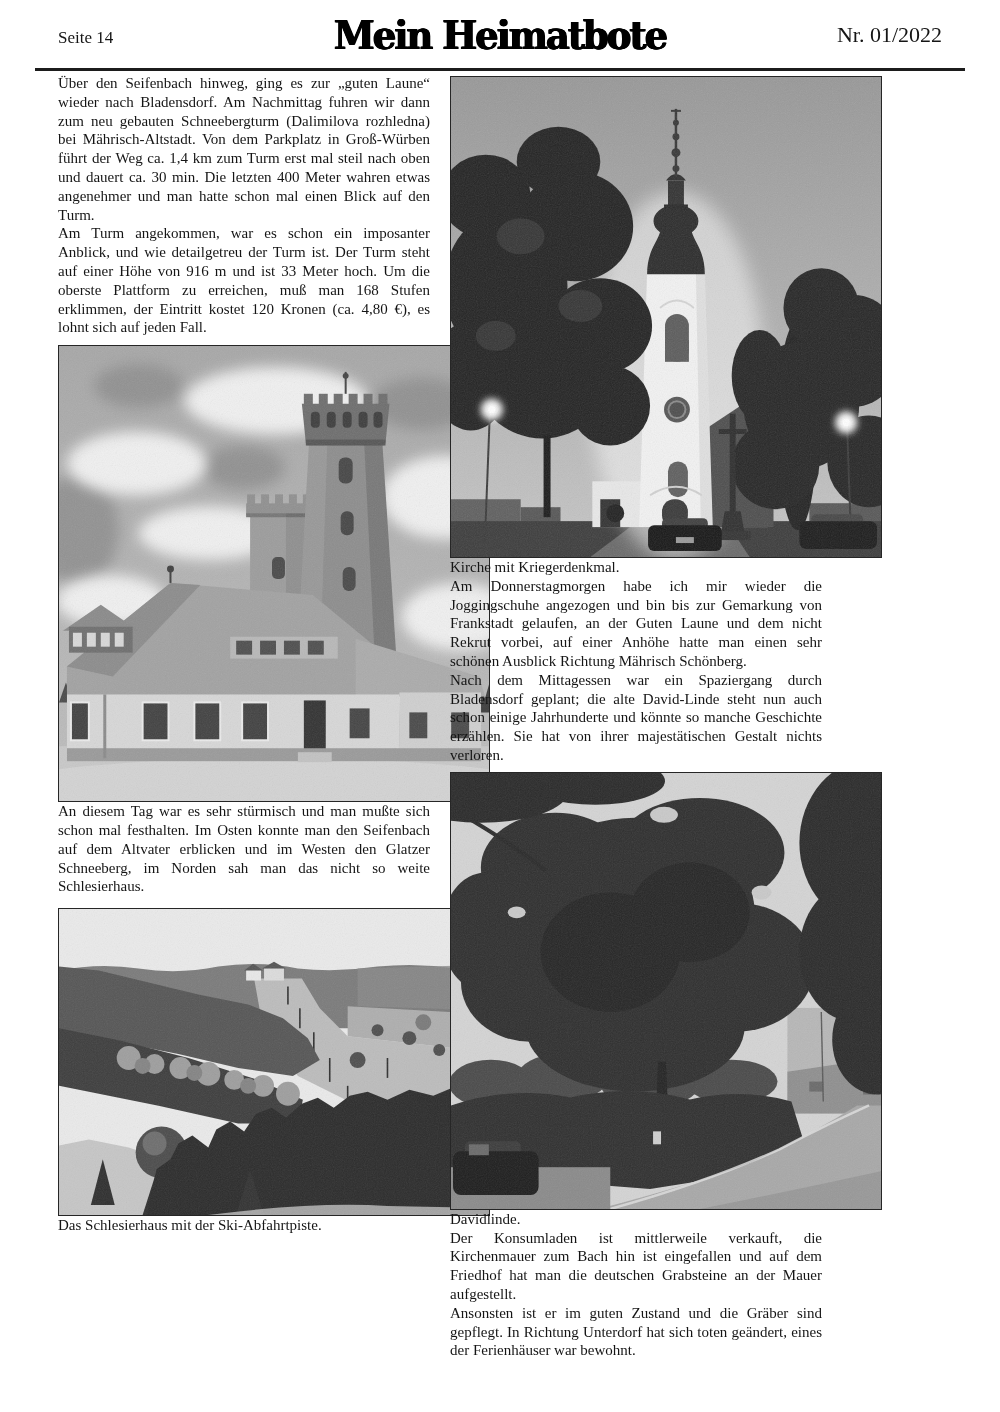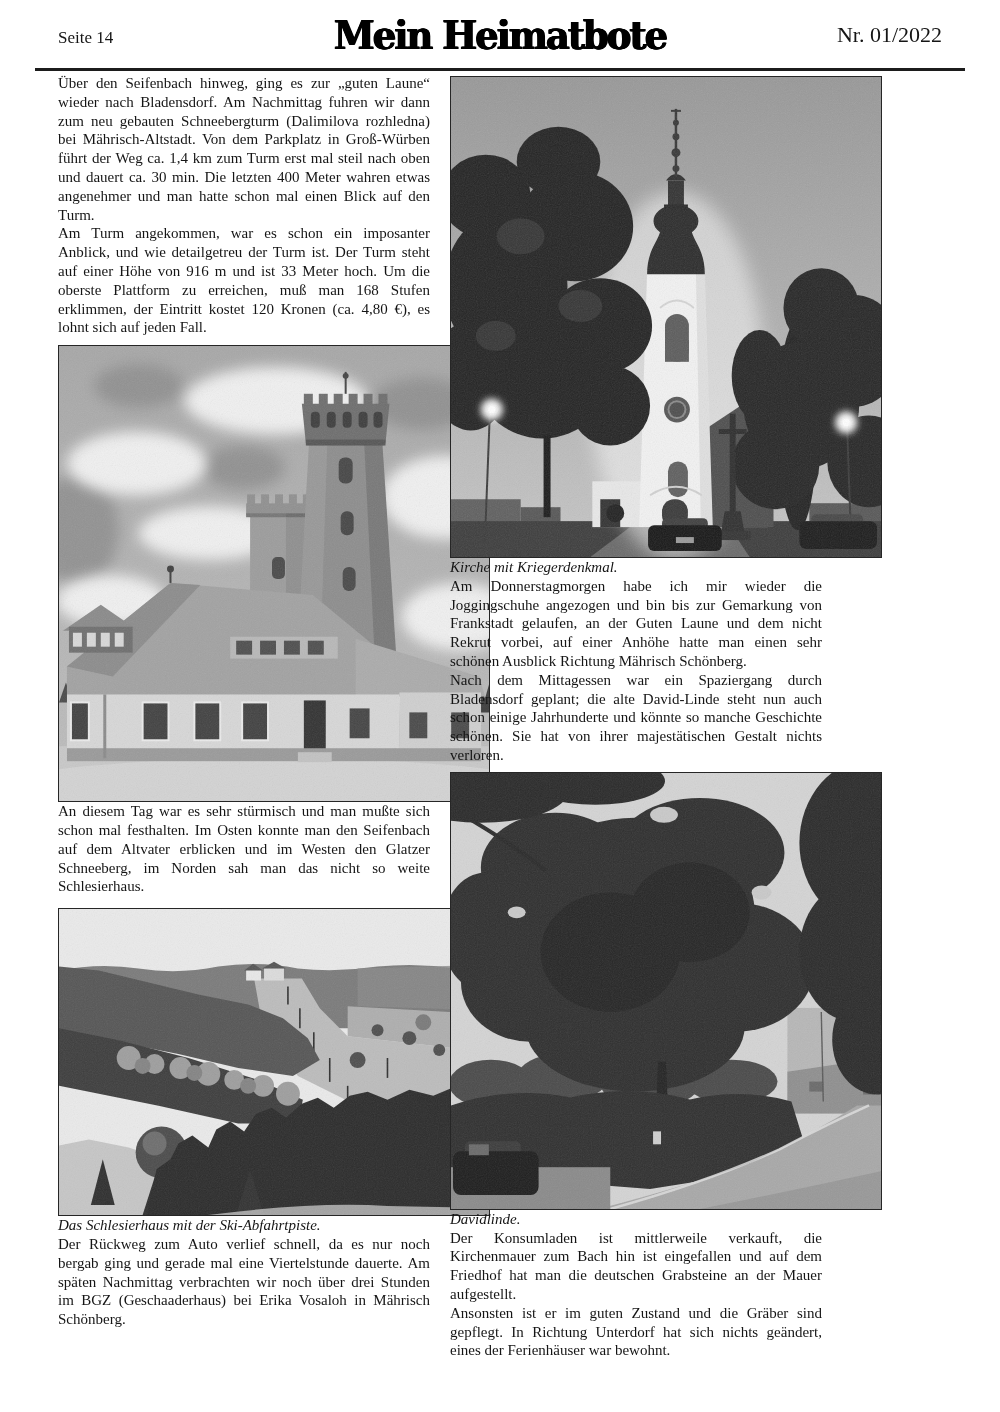--- a/index.html
+++ b/index.html
@@ -21,21 +21,21 @@
     position:absolute;left:0;right:0;bottom:2px;text-align:center;
     font-family:"DejaVu Serif", serif;font-weight:bold;font-size:37px;line-height:1;
     letter-spacing:-2px;color:#000;
     text-shadow:0.7px 0 #000,-0.7px 0 #000,0 0.5px #000;
     transform:scaleY(1.05);
   }
   
   .cols{display:flex;gap:20px;padding:18px 58px 0 58px;}
   .col{width:372px;}
   .col p{margin:0;font-size:15px;line-height:18.8px;text-align:justify;}
-  .caption{margin:0;font-style:italic;font-size:15px;line-height:19px;text-align:left;}
+  .caption{margin:0;font-size:15px;line-height:19px;text-align:left;}
   .photo{
     margin:0;width:432px;box-sizing:border-box;
     border:1.5px solid #262626;background:#bcbcbc;overflow:hidden;
   }
   .photo svg{display:block;width:100%;height:100%;}
   .mt8{margin-top:8px;} .mt12{margin-top:12px;} .mt18{margin-top:18px;}
   .mt9{margin-top:9px;} .mt2{margin-top:2px;} .mt13{margin-top:13px;}
   .mt7{margin-top:7px;} .mt16{margin-top:16px;}
 </style>
 </head>
@@ -232,21 +232,20 @@
           <polygon points="84,308 98,264 112,308" fill="#2f2f2f"></polygon>
           <path d="M88,308 L98,262 L112,252 L120,236 L134,228 L150,240 L158,222 L172,214 L186,224 L198,206 L214,200 L228,210 L244,196 L260,190 L276,200 L292,188 L310,184 L330,192 L352,182 L376,188 L400,178 L418,184 L432,176 L432,308 Z" fill="#2c2c2c"></path>
           <polygon points="178,308 192,262 206,308" fill="#333"></polygon>
           <path d="M150,308 Q260,294 330,299 L432,301 L432,308 Z" fill="#d6d6d6" opacity="0.7"></path>
           <rect width="432" height="308" filter="url(#grS)" opacity="0.13"></rect>
         </svg>
       </figure>
 
       <p class="caption mt8">Das Schlesierhaus mit der Ski-Abfahrtpiste.</p>
 
-      <p class="mt9">Der Rückweg zum Auto verlief schnell, da es nur noch bergab ging und gerade mal eine Viertelstunde dauerte. Am späten Nachmittag verbrachten wir noch über drei Stunden im BGZ (Geschaaderhaus) bei Erika Vosaloh in Mährisch Schönberg.</p>
 
     </section>
 
     <section class="col">
 
       <figure class="photo mt2" style="height:482px">
         <svg viewBox="0 0 432 482" preserveAspectRatio="none" role="img">
           <defs>
             <linearGradient id="skyC" x1="0" y1="0" x2="0" y2="1">
               <stop offset="0" stop-color="#989898"></stop>
@@ -346,21 +345,21 @@
           <rect x="226" y="462" width="18" height="6" fill="#9a9a9a"></rect>
           <rect x="362" y="439" width="52" height="14" rx="5" fill="#474747"></rect>
           <rect x="350" y="446" width="78" height="28" rx="7" fill="#1d1d1d"></rect>
           <rect width="432" height="482" filter="url(#grC)" opacity="0.16"></rect>
         </svg>
       </figure>
 
       <p class="caption mt13">Kirche mit Kriegerdenkmal.</p>
 
       <p class="mt8">Am Donnerstagmorgen habe ich mir wieder die Joggingschuhe angezogen und bin bis zur Gemarkung von Frankstadt gelaufen, an der Guten Laune und dem nicht Rekrut vorbei, auf einer Anhöhe hatte man einen sehr schönen Ausblick Richtung Mährisch Schönberg.</p>
-      <p>Nach dem Mittagessen war ein Spaziergang durch Bladensdorf geplant; die alte David-Linde steht nun auch schon einige Jahrhunderte und könnte so manche Geschichte schönen. Sie hat von ihrer majestätischen Gestalt nichts verloren.</p>
+      <p>Nach dem Mittagessen war ein Spaziergang durch Bladensdorf geplant; die alte David-Linde steht nun auch schon einige Jahrhunderte und könnte so manche Geschichte erzählen. Sie hat von ihrer majestätischen Gestalt nichts verloren.</p>
 
       <figure class="photo mt7" style="height:438px">
         <svg viewBox="0 0 432 438" preserveAspectRatio="none" role="img">
           <defs>
             <filter id="grD">
                 <feTurbulence type="fractalNoise" baseFrequency="0.9" numOctaves="2" stitchTiles="stitch"></feTurbulence>
                 <feColorMatrix type="saturate" values="0"></feColorMatrix>
               </filter>
           </defs>
           <rect width="432" height="438" fill="#d4d4d4"></rect>
@@ -422,17 +421,17 @@
           <rect x="14" y="370" width="56" height="18" rx="5" fill="#3c3c3c"></rect>
           <rect x="2" y="380" width="86" height="44" rx="8" fill="#1e1e1e"></rect>
           <rect x="18" y="373" width="20" height="11" fill="#6a6a6a"></rect>
           <rect width="432" height="438" filter="url(#grD)" opacity="0.14"></rect>
         </svg>
       </figure>
 
       <p class="caption mt16">Davidlinde.</p>
 
       <p class="mt9">Der Konsumladen ist mittlerweile verkauft, die Kirchenmauer zum Bach hin ist eingefallen und auf dem Friedhof hat man die deutschen Grabsteine an der Mauer aufgestellt.</p>
-      <p>Ansonsten ist er im guten Zustand und die Gräber sind gepflegt. In Richtung Unterdorf hat sich nichts geändert, eines der Ferienhäuser war bewohnt.</p>
+      <p>Ansonsten ist er im guten Zustand und die Gräber sind gepflegt. In Richtung Unterdorf hat sich toten geändert, eines der Ferienhäuser war bewohnt.</p>
 
     </section>
   </main>
 </div>
 
 </body></html>

